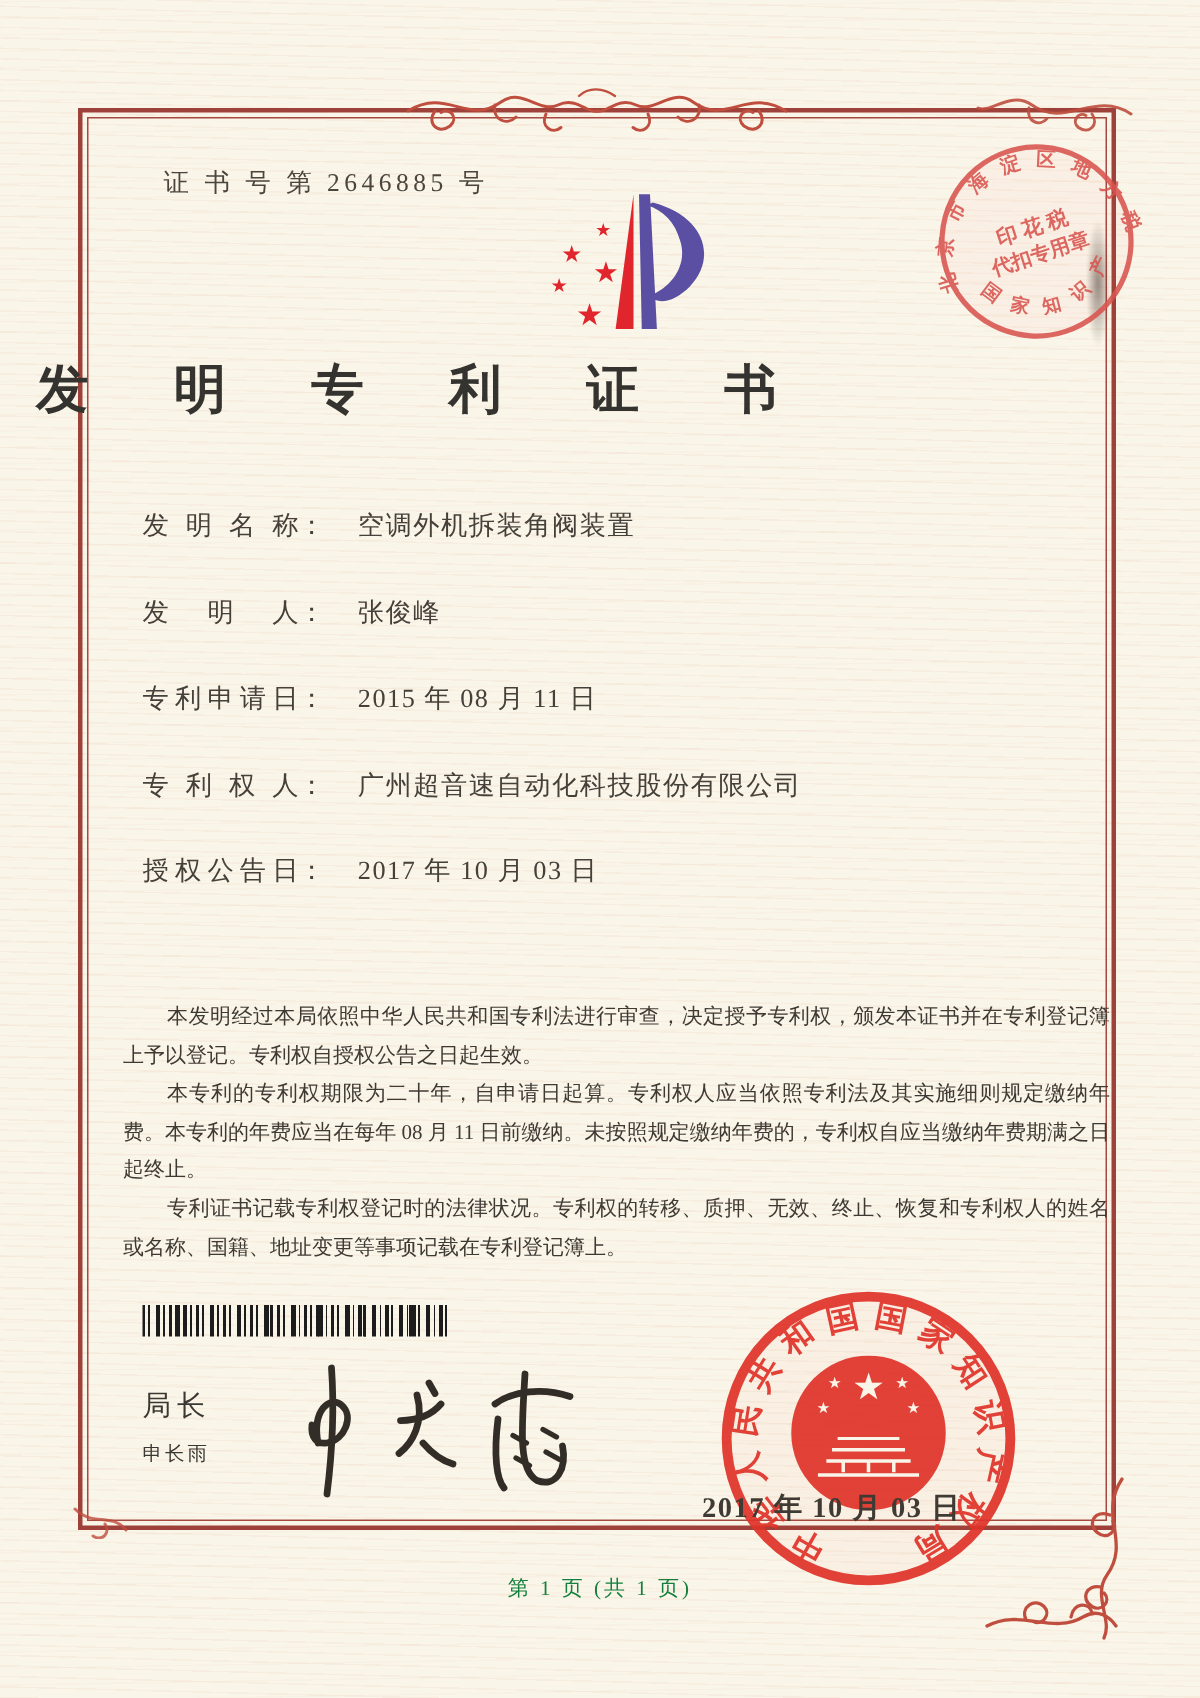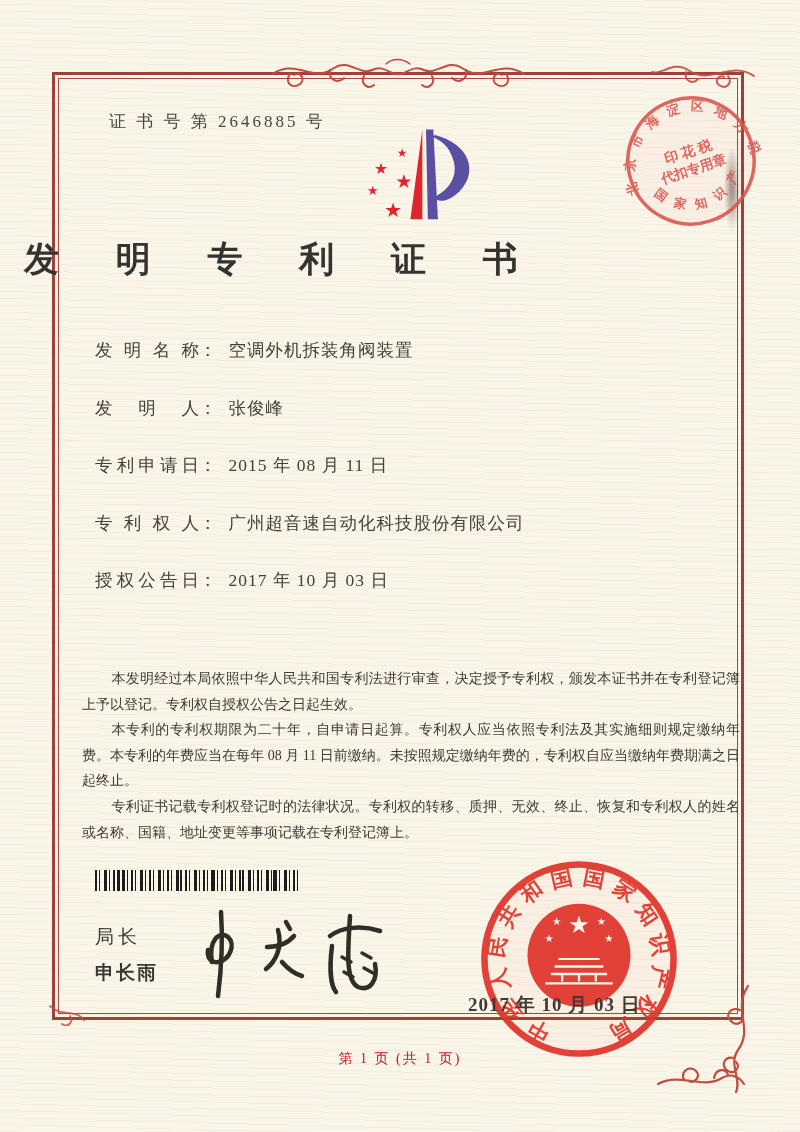--- a/index.html
+++ b/index.html
@@ -34,45 +34,45 @@
     font-size:35px;font-weight:700;color:#35332f;
     letter-spacing:24px;text-indent:24px;
   }
   .fields{left:95px;top:338px;width:580px;}
   .field-row{height:57.5px;font-size:17.5px;color:#46403a;}
   .f-label{
     display:inline-block;width:104px;vertical-align:top;
     text-align:justify;text-align-last:justify;
   }
   .f-colon{display:inline-block;vertical-align:top;}
-  .f-value{display:inline-block;vertical-align:top;margin-left:12px;letter-spacing:1px;font-family:Liberation Serif, serif;}
+  .f-value{display:inline-block;vertical-align:top;margin-left:22px;letter-spacing:1px;font-family:Liberation Serif, serif;}
   .paras{
     left:82px;top:666px;width:658px;font-size:14px;line-height:25.6px;
     color:#3e3933;text-align:justify;
   }
   .paras p{margin:0;text-indent:2.1em;}
   .barcode{
     left:95px;top:870px;width:207px;height:21px;
     background:
       repeating-linear-gradient(90deg,#1c1c1c 0 2px,transparent 2px 4px,#1c1c1c 4px 5px,transparent 5px 9px,#1c1c1c 9px 12px,transparent 12px 14px,#1c1c1c 14px 15px,transparent 15px 18px),
       repeating-linear-gradient(90deg,transparent 0 23px,#1c1c1c 23px 25px,transparent 25px 31px);
   }
   .signer-title{left:95px;top:924px;font-size:19px;color:#3b3834;letter-spacing:4px;
     font-family:"Liberation Sans","DejaVu Sans",sans-serif;}
-  .signer-name{left:95px;top:960px;font-size:19px;color:#3b3834;letter-spacing:2px;
-    font-family:"Liberation Sans","DejaVu Sans",sans-serif;font-weight:bold;}
+  .signer-name{left:95px;top:960px;font-size:13px;color:#3b3834;letter-spacing:2px;
+    font-family:"Liberation Sans","DejaVu Sans",sans-serif;}
   .signature{left:182px;top:902px;width:220px;height:102px;}
   .seal{left:476px;top:856px;width:206px;height:206px;opacity:.92;}
   .seal-date{
     left:468px;top:992px;width:190px;font-size:19px;color:#3f3a33;
     letter-spacing:1px;font-weight:600;z-index:5;
   }
   .footer{
     left:0;right:0;top:1050px;text-align:center;font-size:14px;
-    color:#b91c1c;letter-spacing:2px;
+    color:#15803d;letter-spacing:2px;
   }
   .tax-stamp{left:616px;top:86px;width:150px;height:150px;opacity:.88;}
   .flourish-center{left:268px;top:50px;width:260px;height:46px;}
   .flourish-tr{left:648px;top:54px;width:110px;height:38px;transform:scaleX(-1);opacity:.9;}
   .flourish-br{left:650px;top:980px;width:104px;height:116px;}
   .flourish-bl{left:46px;top:992px;width:42px;height:34px;transform:scaleX(-1);opacity:.8;}
   .smudge{
     left:724px;top:146px;width:16px;height:86px;
     background:radial-gradient(ellipse at center,rgba(60,50,40,.55),rgba(60,50,40,0) 70%);
     filter:blur(1px);

